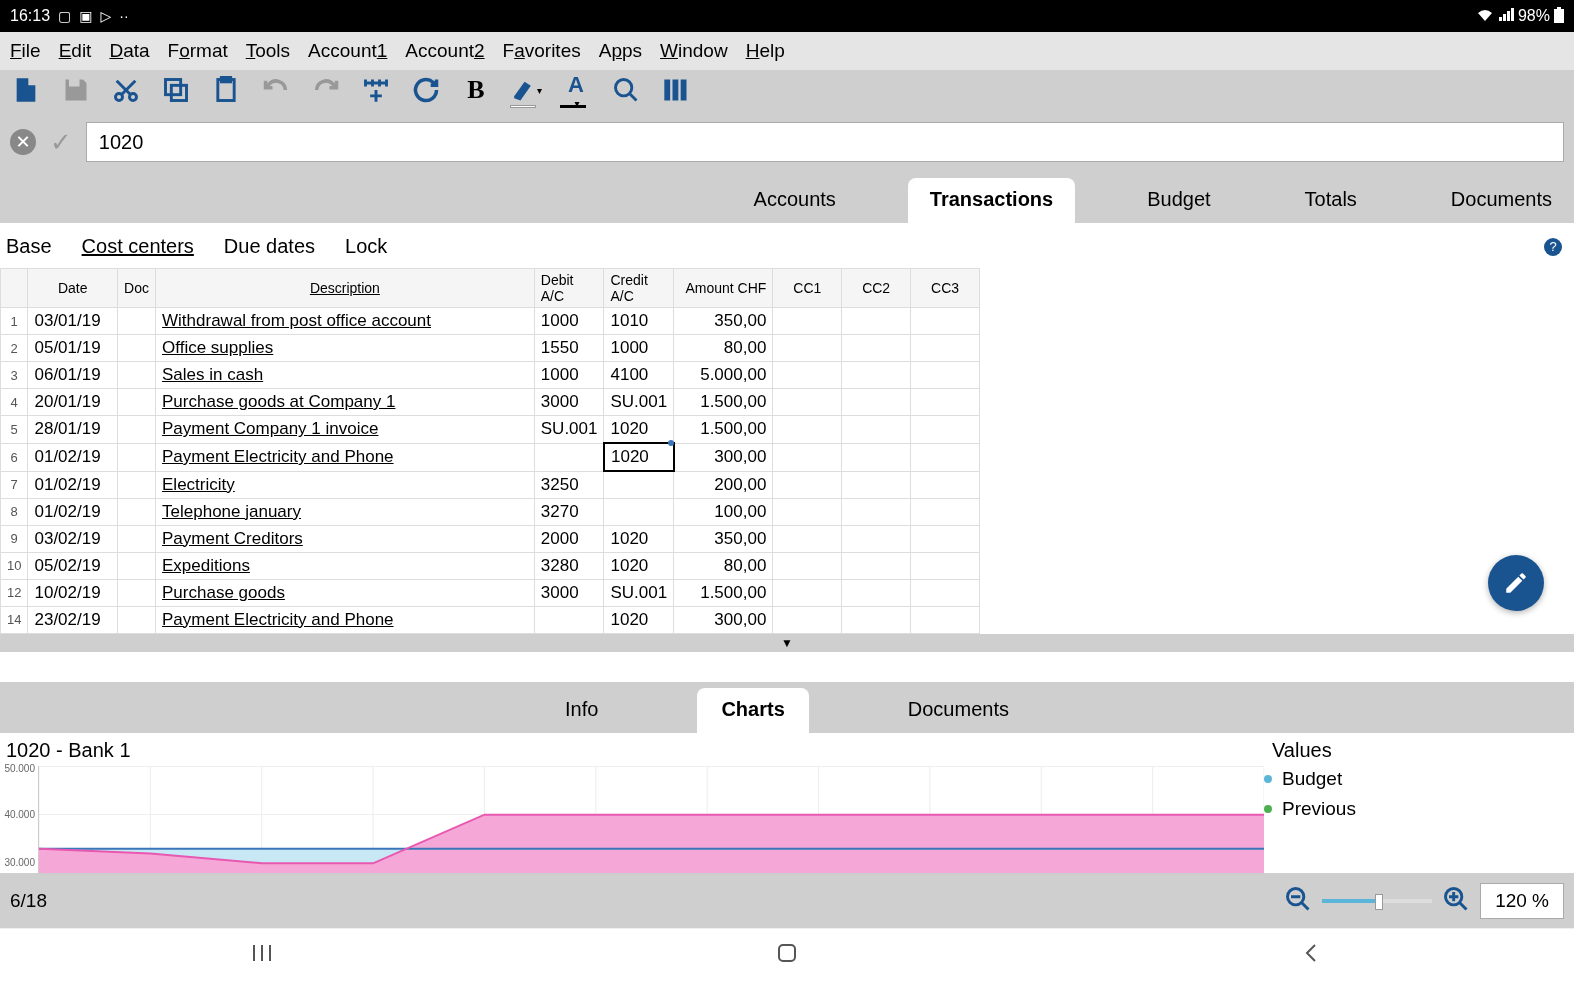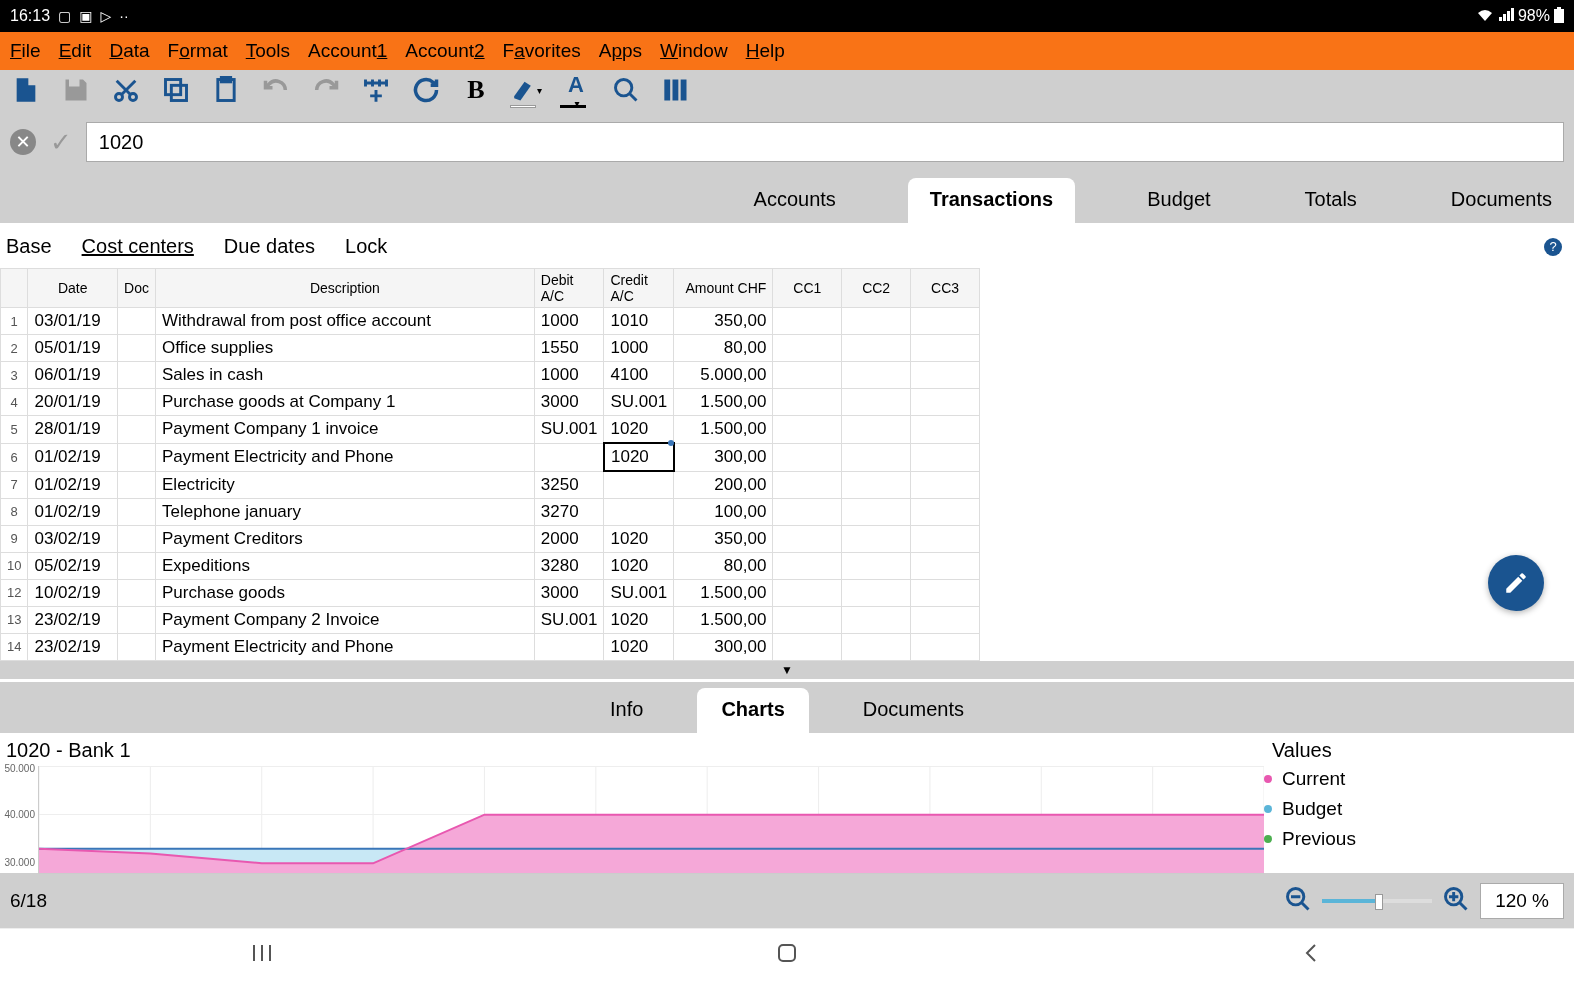--- a/index.html
+++ b/index.html
@@ -5,21 +5,21 @@
 * { margin: 0; padding: 0; box-sizing: border-box; font-family: Arial, sans-serif; }
 body { background: #fff; width: 1574px; height: 984px; overflow: hidden; display: flex; flex-direction: column; }
 
 
 .status-bar { background: #000; color: #fff; height: 32px; display: flex; align-items: center; padding: 0 10px; font-size: 16px; }
 .status-left { display: flex; gap: 8px; align-items: center; }
 .status-right { margin-left: auto; display: flex; gap: 4px; align-items: center; }
 .status-icon { font-size: 14px; }
 
 
-.menu-bar { background: #f97316; display: flex; padding: 8px 10px; gap: 18px; }
+.menu-bar { background: #e5e5e5; display: flex; padding: 8px 10px; gap: 18px; }
 .menu-item { font-size: 19px; color: #000; cursor: pointer; }
 .menu-item .u { text-decoration: underline; }
 
 
 .toolbar { background: #cfcfcf; display: flex; align-items: center; padding: 4px 10px 8px; gap: 18px; }
 .tool-btn { width: 32px; height: 32px; display: flex; align-items: center; justify-content: center; cursor: pointer; }
 .tool-btn svg { width: 28px; height: 28px; }
 .tool-bold { font-size: 26px; font-weight: bold; font-family: serif; }
 .tool-text-color { display: flex; flex-direction: column; align-items: center; font-size: 22px; font-family: serif; position: relative; }
 .tool-highlight { position: relative; }
@@ -44,34 +44,34 @@
 .help-icon { margin-left: auto; width: 18px; height: 18px; border-radius: 50%; background: #1a5490; color: #fff; font-size: 13px; display: flex; align-items: center; justify-content: center; margin-right: 6px; }
 
 
 .table-wrap { background: #fff; overflow: hidden; position: relative; }
 table { border-collapse: collapse; width: 980px; }
 th, td { border: 1px solid #ddd; font-size: 17px; padding: 3px 6px; height: 23px; }
 th { background: #f5f5f5; font-weight: normal; font-size: 14px; text-align: center; }
 .col-rownum { width: 18px; text-align: center; font-size: 13px; color: #555; }
 .col-date { width: 90px; }
 .col-doc { width: 38px; }
-.col-desc { width: 390px; }
+.col-desc { width: 390px; text-decoration: underline; }
 .col-debit { width: 62px; text-align: left; }
 .col-credit { width: 62px; text-align: left; }
 .col-amount { width: 100px; text-align: right; }
 .col-cc { width: 70px; }
 .cell-selected { border: 2px solid #000 !important; position: relative; }
 .cell-selected::after { content: ''; position: absolute; top: -4px; right: -1px; width: 6px; height: 6px; background: #3a76b8; border-radius: 50%; }
 
 
 .fab { position: absolute; right: 30px; top: 555px; width: 56px; height: 56px; border-radius: 50%; background: #1a5490; display: flex; align-items: center; justify-content: center; cursor: pointer; box-shadow: 0 2px 6px rgba(0,0,0,0.3); z-index: 10; }
 .fab svg { width: 26px; height: 26px; fill: #fff; }
 
 
-.bottom-tabs { background: #cfcfcf; display: flex; justify-content: center; gap: 30px; padding-top: 6px; margin-top: auto; }
+.bottom-tabs { background: #cfcfcf; display: flex; justify-content: center; gap: 75px; padding-top: 6px; margin-top: auto; }
 .bottom-tab { padding: 10px 24px 12px; font-size: 20px; cursor: pointer; border-radius: 8px 8px 0 0; }
 .bottom-tab.active { background: #fff; font-weight: bold; }
 .collapse-caret { text-align: center; font-size: 12px; padding: 2px 0; background: #cfcfcf; }
 
 
 .chart-panel { background: #fff; display: flex; height: 140px; }
 .chart-area { flex: 1; padding: 6px 0 0 6px; }
 .chart-title { font-size: 20px; margin-bottom: 4px; }
 .chart-plot { position: relative; height: 108px; border-left: 1px solid #ccc; border-bottom: 1px solid #ccc; margin-left: 32px; }
 .chart-ylabel { position: absolute; right: calc(100% + 4px); font-size: 10px; color: #666; transform: translateY(-50%); }
@@ -378,32 +378,20 @@
           <td class="col-cc"></td>
           <td class="col-cc"></td>
         </tr>
         <tr>
           <td class="col-rownum">12</td>
           <td class="col-date">10/02/19</td>
           <td class="col-doc"></td>
           <td class="col-desc">Purchase goods</td>
           <td class="col-debit">3000</td>
           <td class="col-credit">SU.001</td>
-          <td class="col-amount">1.500,00</td>
-          <td class="col-cc"></td>
-          <td class="col-cc"></td>
-          <td class="col-cc"></td>
-        </tr>
-        <tr>
-          <td class="col-rownum">13</td>
-          <td class="col-date">23/02/19</td>
-          <td class="col-doc"></td>
-          <td class="col-desc">Payment Company 2 Invoice</td>
-          <td class="col-debit">SU.001</td>
-          <td class="col-credit">1020</td>
           <td class="col-amount">1.500,00</td>
           <td class="col-cc"></td>
           <td class="col-cc"></td>
           <td class="col-cc"></td>
         </tr>
         <tr>
           <td class="col-rownum">14</td>
           <td class="col-date">23/02/19</td>
           <td class="col-doc"></td>
           <td class="col-desc">Payment Electricity and Phone</td>
@@ -458,24 +446,20 @@
           <path d="M0,83.45454545454545 L104.54545454545455,83.45454545454545 L209.0909090909091,83.45454545454545 L313.6363636363636,83.45454545454545 L418.1818181818182,83.45454545454545 L522.7272727272727,83.45454545454545 L627.2727272727273,83.45454545454545 L731.8181818181818,83.45454545454545 L836.3636363636364,83.45454545454545 L940.909090909091,83.45454545454545 L1045.4545454545455,83.45454545454545 L1150,83.45454545454545 L1150,108 L0,108 Z" fill="#c8e8f5"></path>
           <path d="M0,83.45454545454545 L104.54545454545455,88.36363636363636 L209.0909090909091,98.18181818181819 L313.6363636363636,98.18181818181819 L418.1818181818182,49.09090909090909 L522.7272727272727,49.09090909090909 L627.2727272727273,49.09090909090909 L731.8181818181818,49.09090909090909 L836.3636363636364,49.09090909090909 L940.909090909091,49.09090909090909 L1045.4545454545455,49.09090909090909 L1150,49.09090909090909 L1150,108 L0,108 Z" fill="#f5a8d8"></path>
           <path d="M0,83.45454545454545 L104.54545454545455,83.45454545454545 L209.0909090909091,83.45454545454545 L313.6363636363636,83.45454545454545 L418.1818181818182,83.45454545454545 L522.7272727272727,83.45454545454545 L627.2727272727273,83.45454545454545 L731.8181818181818,83.45454545454545 L836.3636363636364,83.45454545454545 L940.909090909091,83.45454545454545 L1045.4545454545455,83.45454545454545 L1150,83.45454545454545" stroke="#3a76b8" stroke-width="2" fill="none"></path>
           <path d="M0,83.45454545454545 L104.54545454545455,88.36363636363636 L209.0909090909091,98.18181818181819 L313.6363636363636,98.18181818181819 L418.1818181818182,49.09090909090909 L522.7272727272727,49.09090909090909 L627.2727272727273,49.09090909090909 L731.8181818181818,49.09090909090909 L836.3636363636364,49.09090909090909 L940.909090909091,49.09090909090909 L1045.4545454545455,49.09090909090909 L1150,49.09090909090909" stroke="#e858b0" stroke-width="2" fill="none"></path>
         </svg>
     </div>
   </div>
   <div class="chart-legend">
     <div class="legend-title">Values</div>
     <div class="legend-item">
-        <span class="legend-dot" style="background:#e858b0"></span>
-        <span>Current</span>
-      </div>
-    <div class="legend-item">
         <span class="legend-dot" style="background:#5bb5d8"></span>
         <span>Budget</span>
       </div>
     <div class="legend-item">
         <span class="legend-dot" style="background:#4caf50"></span>
         <span>Previous</span>
       </div>
   </div>
 </div>
 

